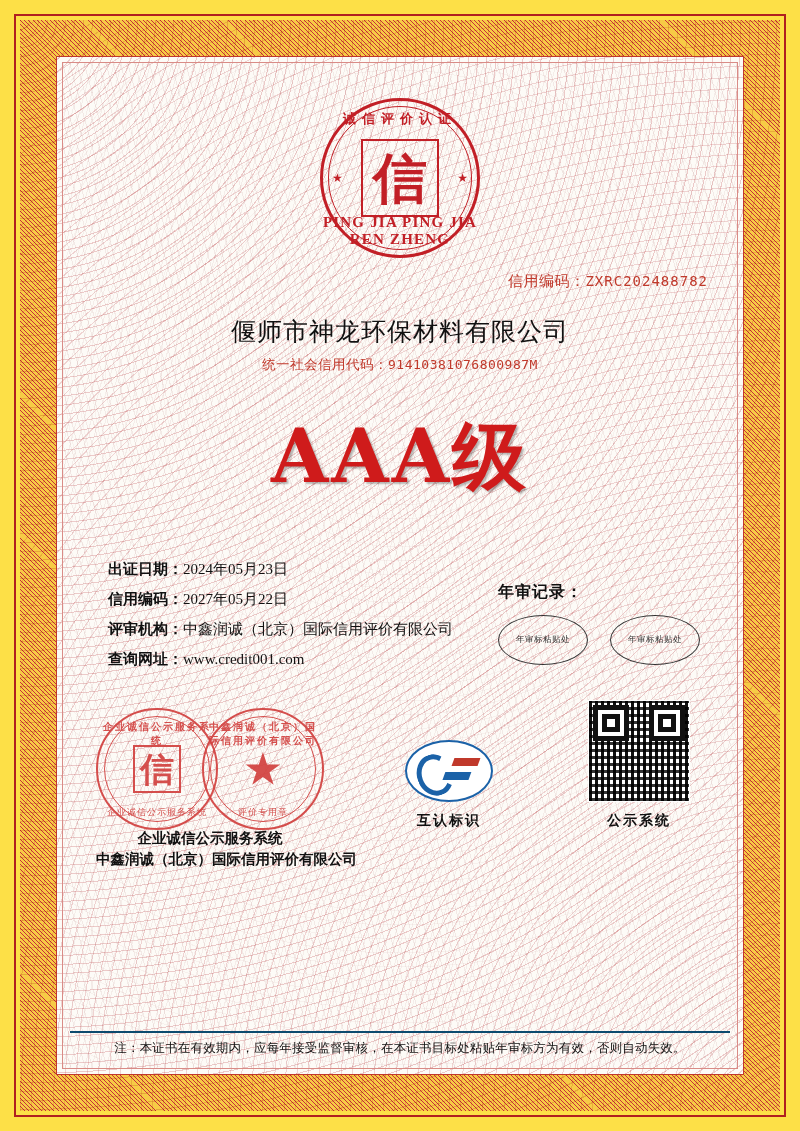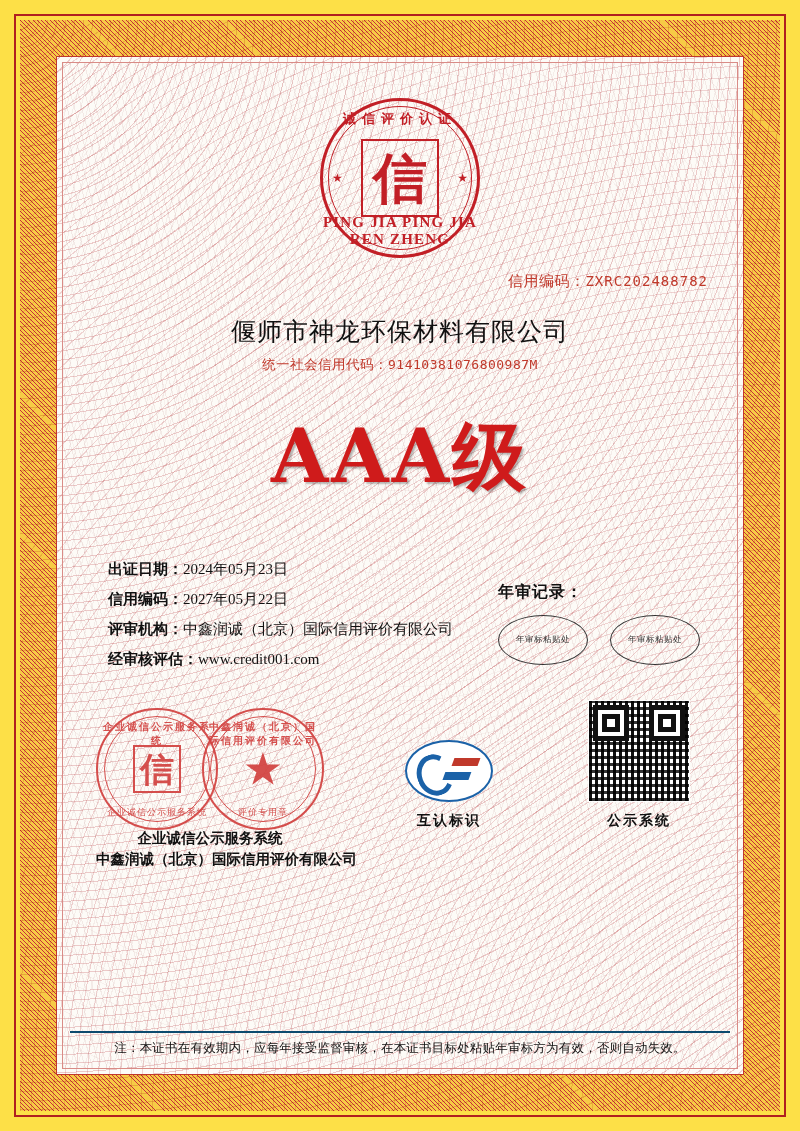--- a/index.html
+++ b/index.html
@@ -490,21 +490,21 @@
         <div>
           <span class="label">出证日期：</span><span class="value-mono">2024年05月23日</span>
         </div>
         <div>
           <span class="label">信用编码：</span><span class="value-mono">2027年05月22日</span>
         </div>
         <div>
           <span class="label">评审机构：</span><span>中鑫润诚（北京）国际信用评价有限公司</span>
         </div>
         <div>
-          <span class="label">经审核评估：</span><span class="value-mono">www.credit001.com</span>
+          <span class="label">查询网址：</span><span class="value-mono">www.credit001.com</span>
         </div>
       </div>
 
       <div class="info-right">
         <div class="annual-label">年审记录：</div>
         <div class="annual-circles">
           <div class="annual-circle">年审标粘贴处</div>
           <div class="annual-circle">年审标粘贴处</div>
         </div>
       </div>

